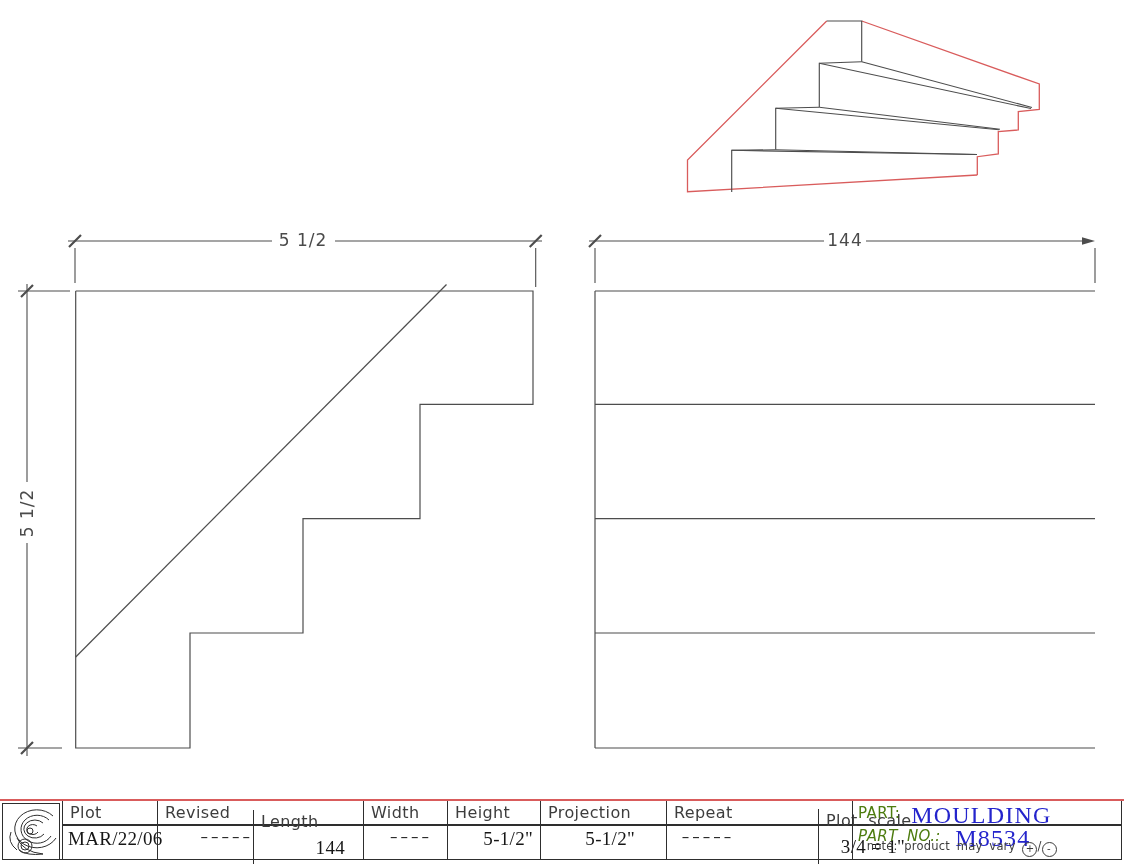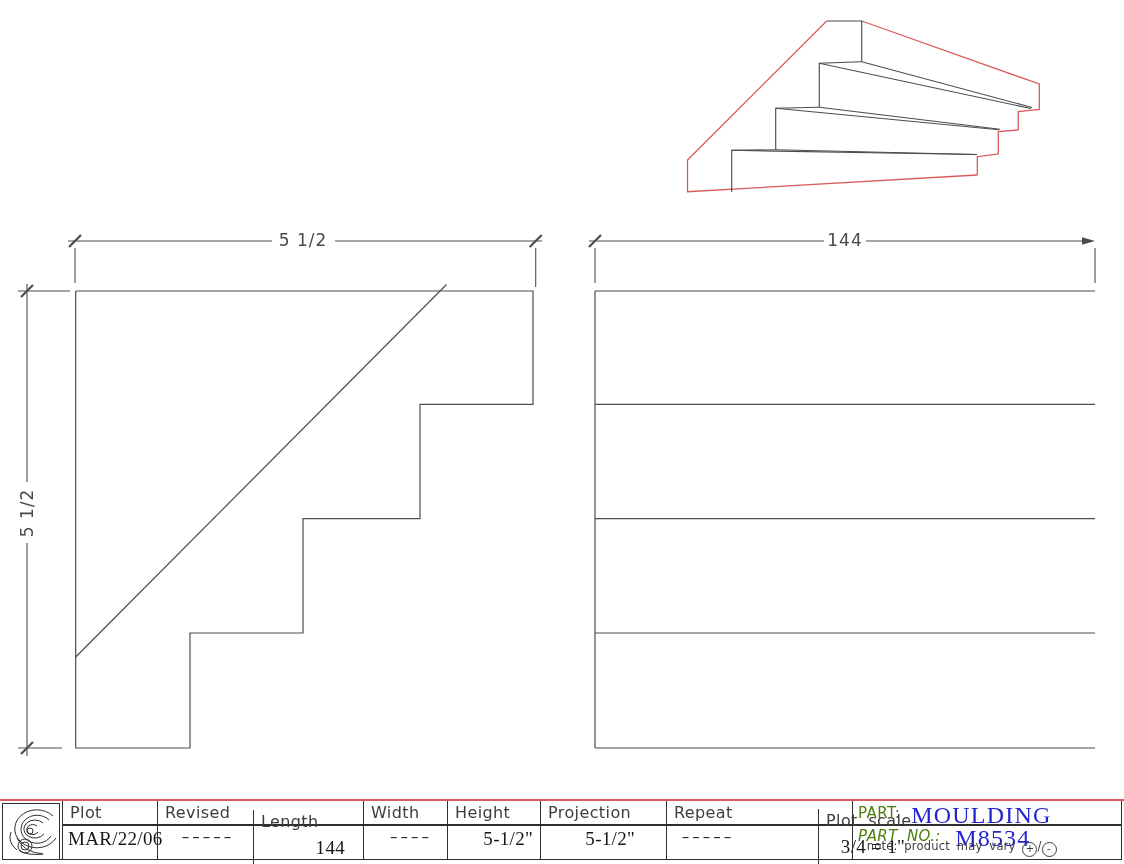--- a/index.html
+++ b/index.html
@@ -15,21 +15,21 @@
   #titleblock{position:absolute;left:2px;top:801px;width:1118.5px;height:58px;
               border-bottom:1.5px solid #2e2e2e;border-right:1.5px solid #2e2e2e;}
   #logo-box{position:absolute;left:0;top:2px;width:56px;height:54.5px;border:1.5px solid #2e2e2e;}
   #tb-cols{position:absolute;left:60px;top:0;width:1058.5px;height:100%;}
   #tb-divider{position:absolute;left:60px;right:0;top:23px;height:1.5px;background:#2e2e2e;}
   .tb-col{position:absolute;top:0;height:100%;border-left:1.5px solid #2e2e2e;box-sizing:border-box;}
   .tb-head{position:absolute;left:0;right:0;top:2px;height:21px;color:#3d3d3d;font-size:16px;
            padding-left:7px;white-space:nowrap;overflow:hidden;letter-spacing:.4px;word-spacing:5px;}
   .tb-val{position:absolute;left:0;right:0;top:27px;height:30px;font-family:"Liberation Serif","DejaVu Serif",serif;
           font-size:19px;color:#161616;white-space:nowrap;letter-spacing:.3px;}
-  .tb-val.a-left{text-align:center;padding-left:5px;}
+  .tb-val.a-left{text-align:right;padding-left:5px;}
   .tb-val.a-center{text-align:center;}
   .tb-val.a-right{text-align:right;padding-right:7px;box-sizing:border-box;}
   .dashes{letter-spacing:3px;font-family:"DejaVu Sans",sans-serif;font-size:15px;color:#2c2c2c;}
   #part-section{position:absolute;left:850px;top:0;width:208.5px;height:100%;
                 border-left:1.5px solid #2e2e2e;box-sizing:border-box;}
   .part-label{position:absolute;left:5px;color:#4d7c0f;font-size:15px;letter-spacing:.4px;word-spacing:4px;}
   .part-value{position:absolute;font-family:"Liberation Serif","DejaVu Serif",serif;
               color:var(--blue);font-size:24px;letter-spacing:1.2px;}
   #note-line{position:absolute;right:4px;bottom:2px;color:#3d3d3d;font-size:11.5px;
              letter-spacing:.2px;word-spacing:3px;white-space:nowrap;}

